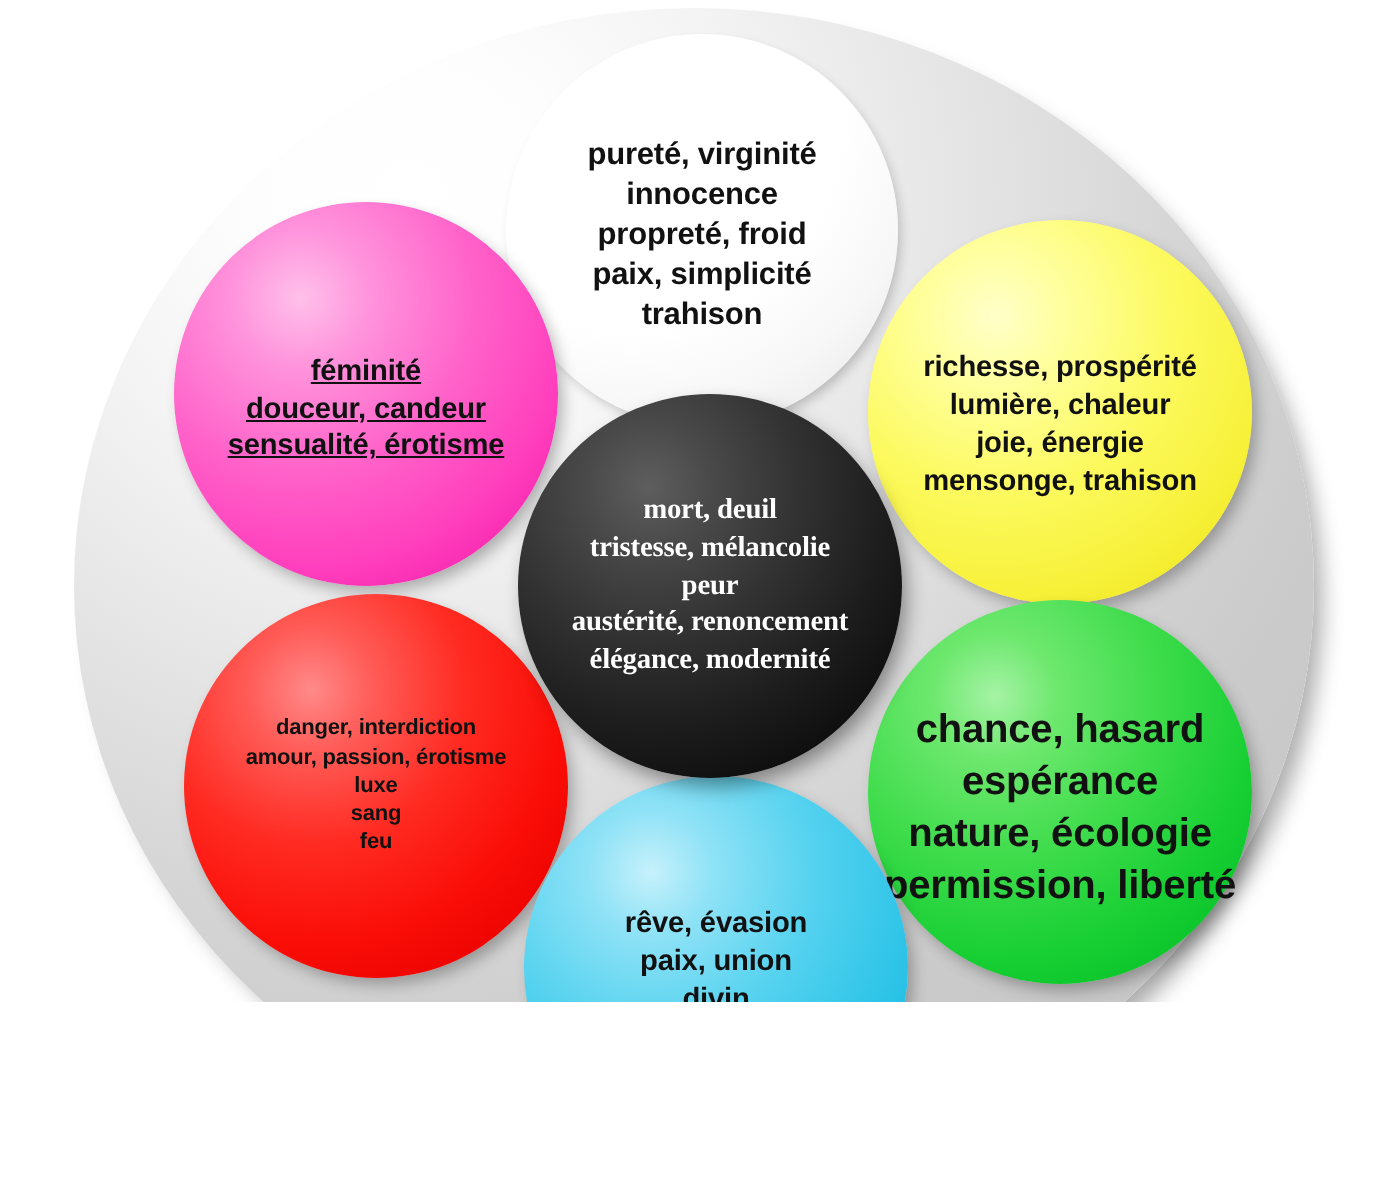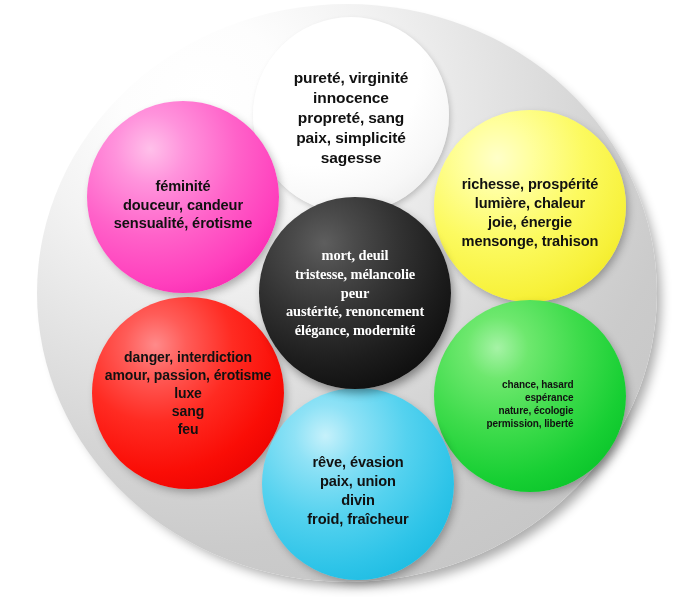--- a/index.html
+++ b/index.html
@@ -7,21 +7,21 @@
     margin: 0;
     padding: 0;
     background: #ffffff;
   }
   body {
     font-family: "Liberation Sans", sans-serif;
   }
   #stage {
     position: relative;
     width: 700px;
-    height: 597px;
+    height: 501px;
     background: #ffffff;
     overflow: hidden;
   }
 
   
   .backdrop {
     position: absolute;
     left: 37px;
     top: 4px;
     width: 620px;
@@ -88,51 +88,51 @@
   }
 
   .txt-dark  { color: #111111; }
   .txt-light { color: #ffffff; }
 
   
   #ball-white  { left: 253px; top:  17px; width: 196px; height: 196px; z-index: 4; }
   #ball-white  .lines { font-size: 15.5px; margin-top: 6px; }
 
   #ball-pink   { left:  87px; top: 101px; width: 192px; height: 192px; z-index: 5; }
-  #ball-pink   .lines { font-size: 14.6px; margin-top: 16px; }
+  #ball-pink   .lines { font-size: 14.6px; margin-top: 16px; text-decoration: underline; }
 
   #ball-yellow { left: 434px; top: 110px; width: 192px; height: 192px; z-index: 5; }
   #ball-yellow .lines { font-size: 14.6px; margin-top: 14px; }
 
   #ball-black  { left: 259px; top: 197px; width: 192px; height: 192px; z-index: 8; }
   #ball-black  .lines { font-size: 14.4px; }
 
   #ball-red    { left:  92px; top: 297px; width: 192px; height: 192px; z-index: 6; }
-  #ball-red    .lines { font-size: 14px; margin-top: 0; }
+  #ball-red    .lines { font-size: 11px; margin-top: 0; }
 
   #ball-green  { left: 434px; top: 300px; width: 192px; height: 192px; z-index: 6; }
-  #ball-green  .lines { font-size: 10px; margin-top: 16px; text-align: right; }
+  #ball-green  .lines { font-size: 20px; margin-top: 16px; }
 
   #ball-cyan   { left: 262px; top: 388px; width: 192px; height: 192px; z-index: 7; }
   #ball-cyan   .lines { font-size: 14.6px; margin-top: 14px; }
 </style>
 </head>
 <body>
 
 <div id="stage">
 
   <div class="backdrop"></div>
 
   <div class="ball white" id="ball-white">
     <div class="lines txt-dark">
         <div>pureté, virginité</div>
         <div>innocence</div>
-        <div>propreté, sang</div>
+        <div>propreté, froid</div>
         <div>paix, simplicité</div>
-        <div>sagesse</div>
+        <div>trahison</div>
       </div>
   </div>
 
   <div class="ball pink" id="ball-pink">
     <div class="lines txt-dark">
         <div>féminité</div>
         <div>douceur, candeur</div>
         <div>sensualité, érotisme</div>
       </div>
   </div>

